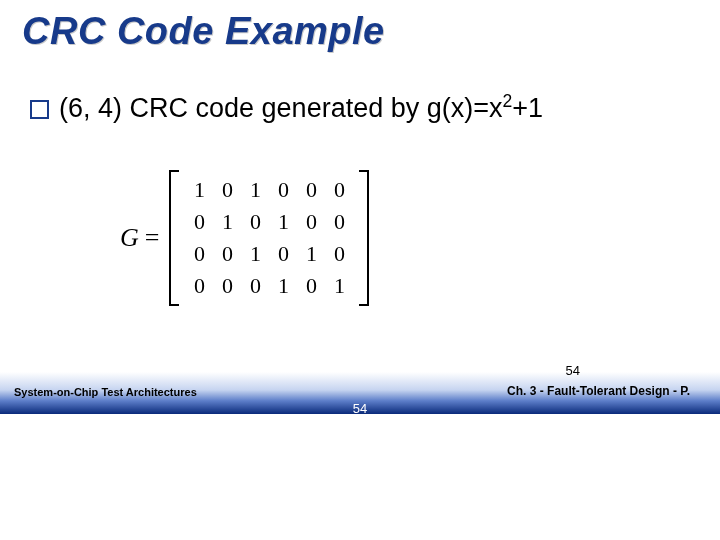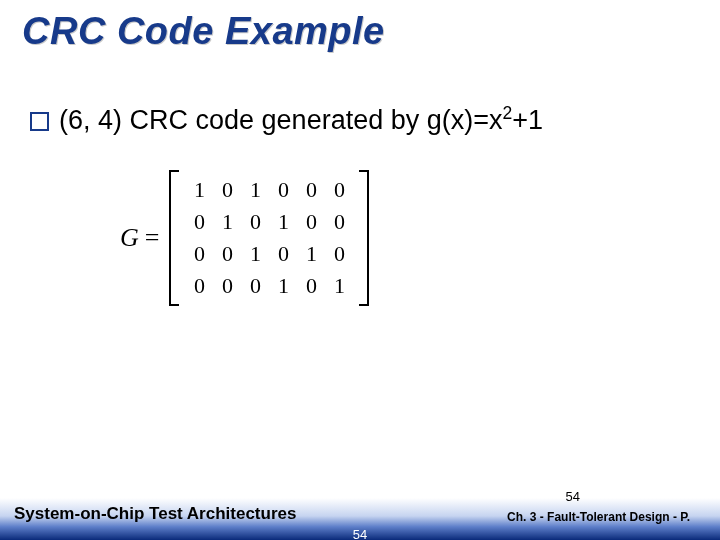--- a/index.html
+++ b/index.html
@@ -7,38 +7,38 @@
     padding: 0;
     width: 720px;
     height: 540px;
     font-family: Arial, Helvetica, sans-serif;
     background: #ffffff;
     overflow: hidden;
     position: relative;
   }
   .slide {
     width: 720px;
-    height: 540px;
+    height: 414px;
     position: relative;
     box-sizing: border-box;
   }
   .title {
     position: absolute;
     top: 10px;
     left: 22px;
     font-size: 38px;
     font-weight: bold;
     font-style: italic;
     color: #173a8a;
     letter-spacing: 0.5px;
     text-shadow: 1px 1px 0 rgba(100,100,100,0.35);
   }
   .bullet-row {
     position: absolute;
-    top: 104px;
+    top: 92px;
     left: 30px;
     display: flex;
     align-items: flex-start;
     font-size: 27px;
     color: #000;
   }
   .bullet-box {
     width: 15px;
     height: 15px;
     border: 2px solid #173a8a;
@@ -126,21 +126,21 @@
     background: linear-gradient(to top,
       #0a2a7a 0%,
       #5d7ec9 22%,
       #c6d4f0 40%,
       #ffffff 70%);
   }
   .footer-left {
     position: absolute;
     left: 14px;
     bottom: 16px;
-    font-size: 17px;
+    font-size: 11px;
     font-weight: bold;
     color: #000;
   }
   .footer-right {
     position: absolute;
     right: 30px;
     bottom: 16px;
     font-size: 12px;
     font-weight: bold;
     color: #000;

